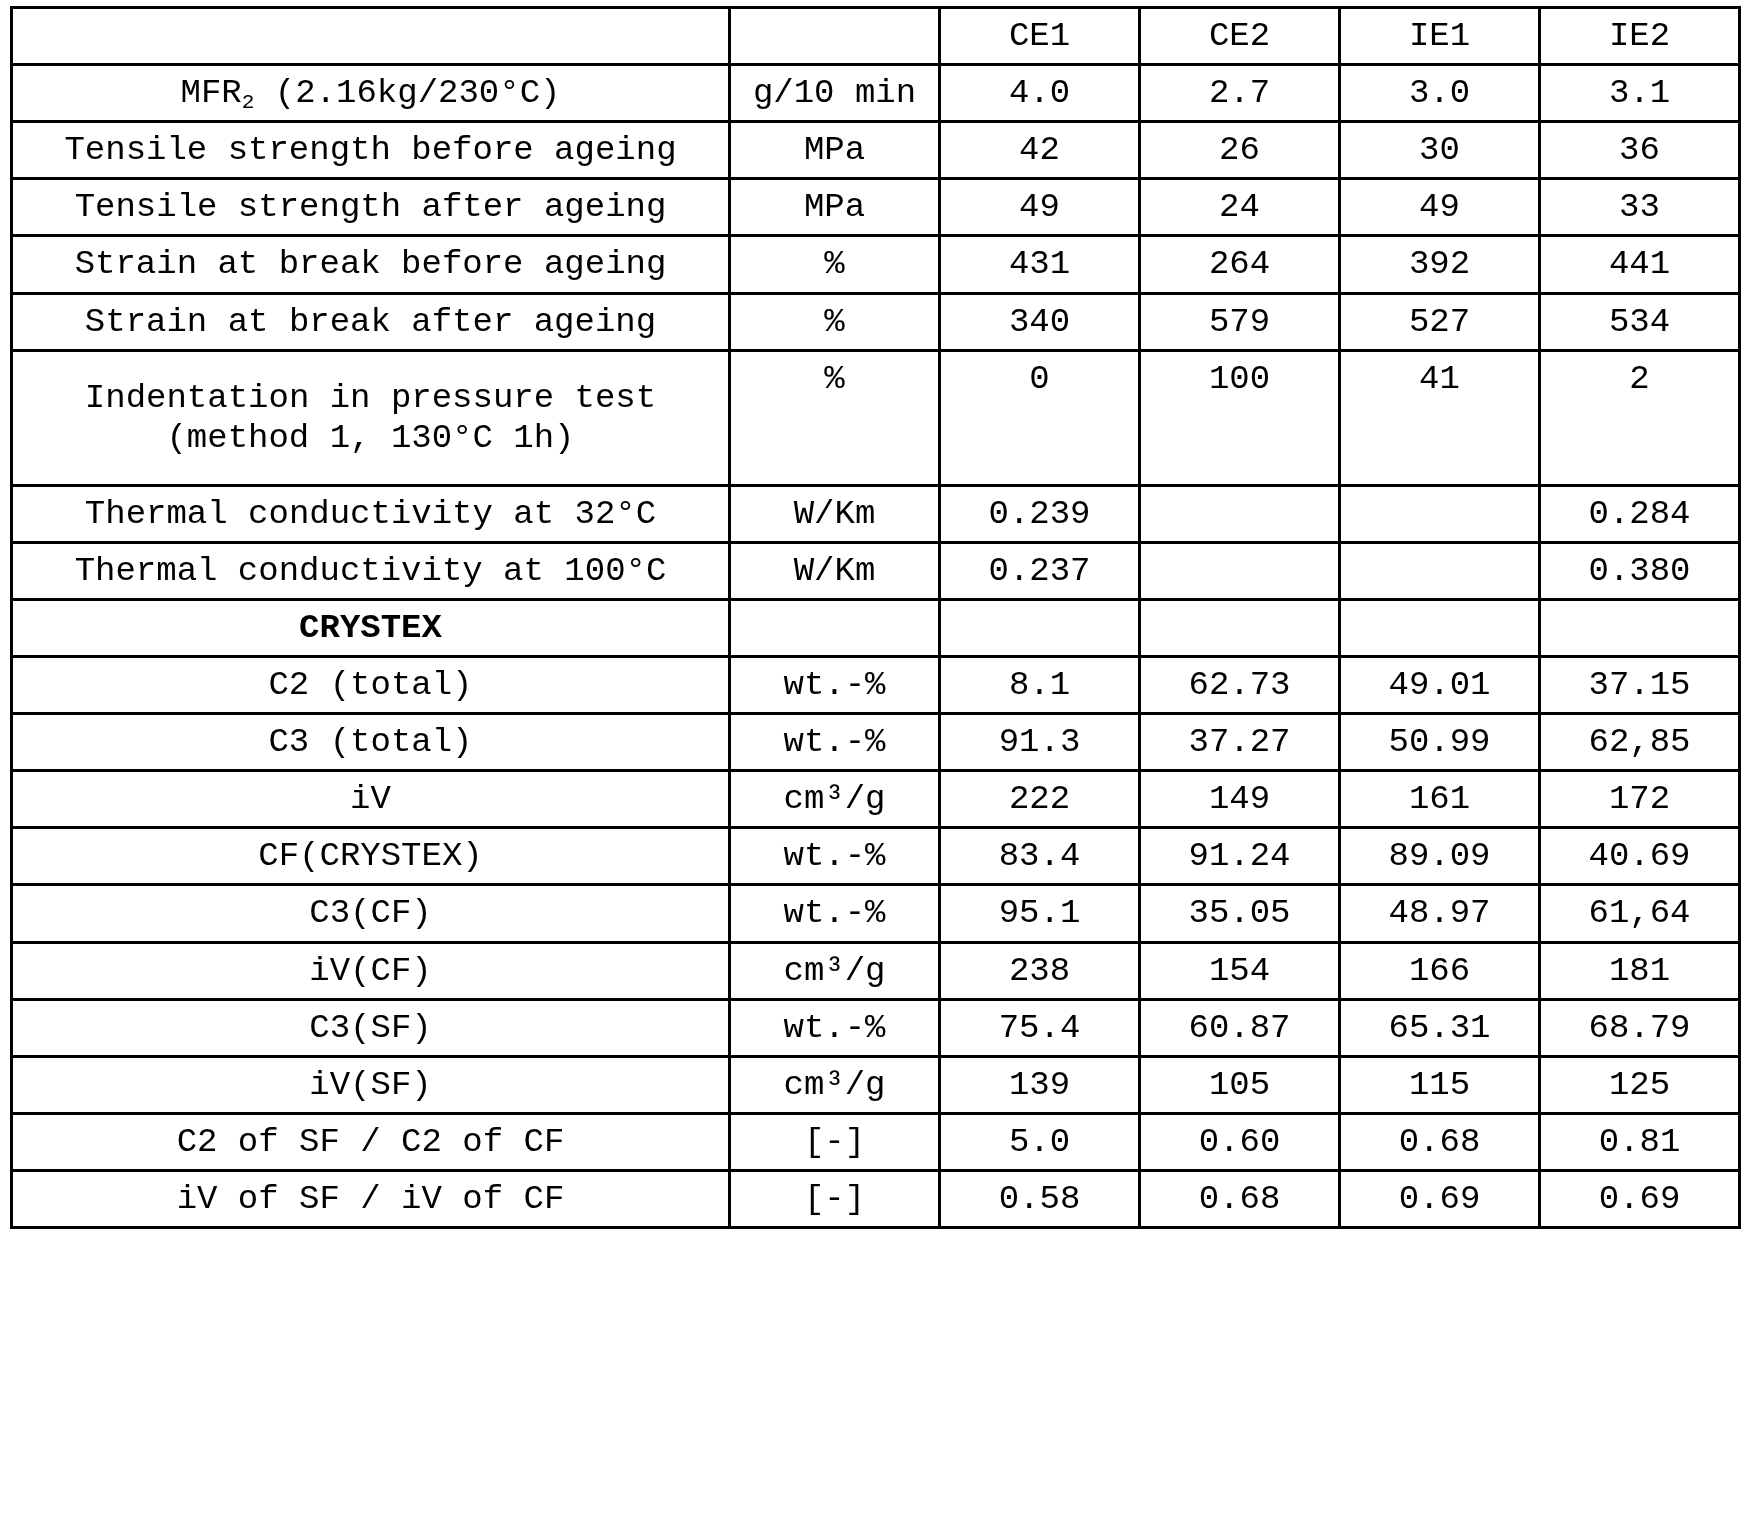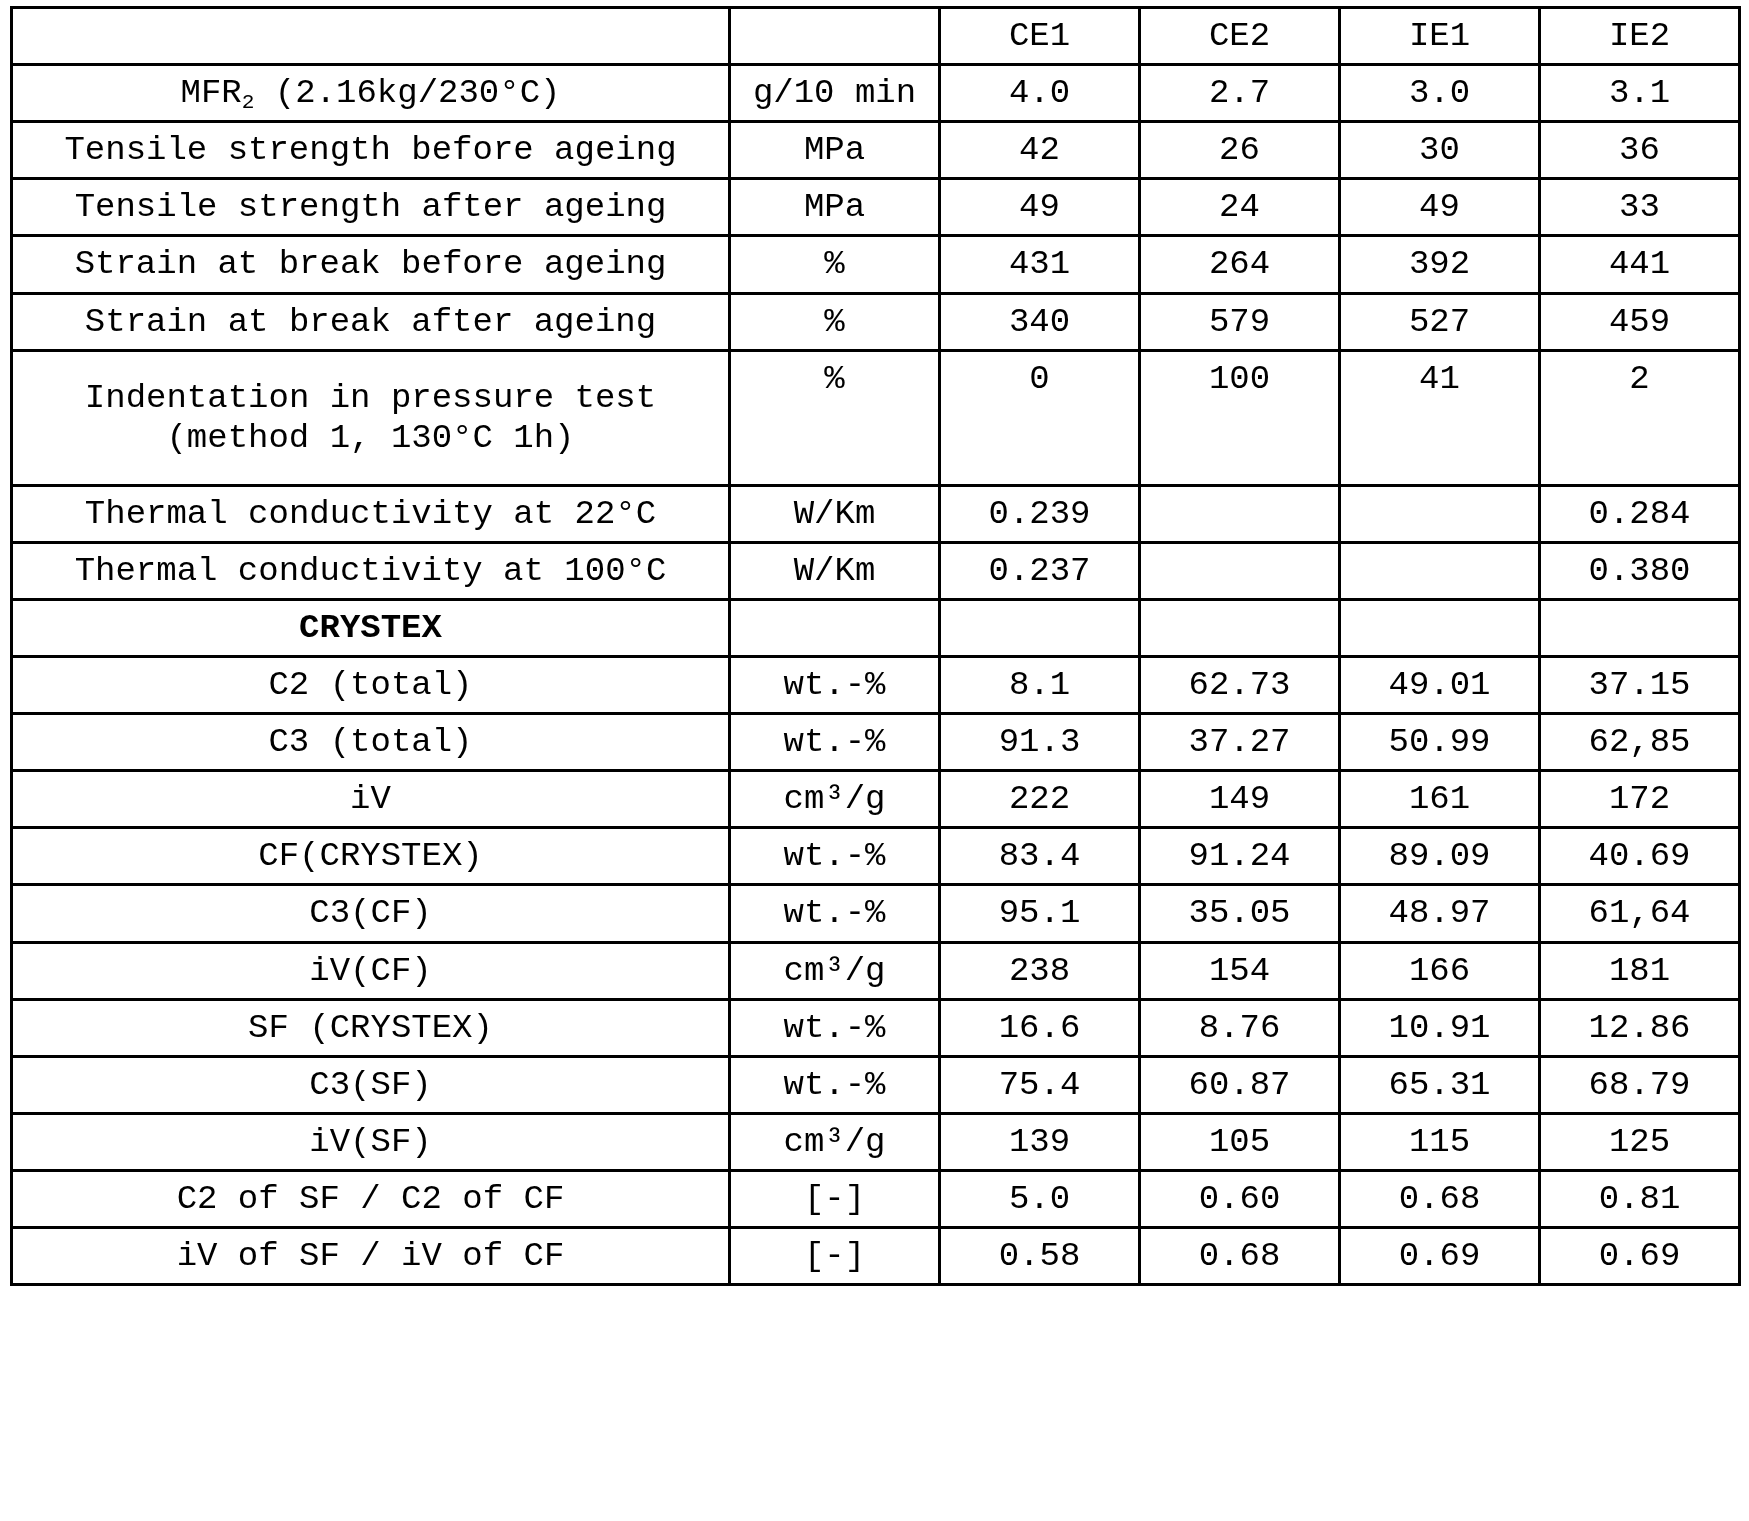--- a/index.html
+++ b/index.html
@@ -140,37 +140,37 @@
         <td class="val">392</td>
         <td class="val">441</td>
       </tr>
 
       <tr>
         <td class="label">Strain at break after ageing</td>
         <td class="unit">%</td>
         <td class="val">340</td>
         <td class="val">579</td>
         <td class="val">527</td>
-        <td class="val">459</td>
+        <td class="val">534</td>
       </tr>
 
       <tr class="tall-row">
         <td class="label two-line">
           <div>Indentation in pressure test</div>
           <div>(method 1, 130°C 1h)</div>
         </td>
         <td class="unit">%</td>
         <td class="val">0</td>
         <td class="val">100</td>
         <td class="val">41</td>
         <td class="val">2</td>
       </tr>
 
       <tr>
-        <td class="label">Thermal conductivity at 22°C</td>
+        <td class="label">Thermal conductivity at 32°C</td>
         <td class="unit">W/Km</td>
         <td class="val">0.239</td>
         <td class="val"></td>
         <td class="val"></td>
         <td class="val">0.284</td>
       </tr>
 
       <tr>
         <td class="label">Thermal conductivity at 100°C</td>
         <td class="unit">W/Km</td>
@@ -237,28 +237,20 @@
 
       <tr>
         <td class="label">iV(CF)</td>
         <td class="unit">cm³/g</td>
         <td class="val">238</td>
         <td class="val">154</td>
         <td class="val">166</td>
         <td class="val">181</td>
       </tr>
 
-      <tr>
-        <td class="label">SF (CRYSTEX)</td>
-        <td class="unit">wt.-%</td>
-        <td class="val">16.6</td>
-        <td class="val">8.76</td>
-        <td class="val">10.91</td>
-        <td class="val">12.86</td>
-      </tr>
 
 
       <tr>
         <td class="label">C3(SF)</td>
         <td class="unit">wt.-%</td>
         <td class="val">75.4</td>
         <td class="val">60.87</td>
         <td class="val">65.31</td>
         <td class="val">68.79</td>
       </tr>

